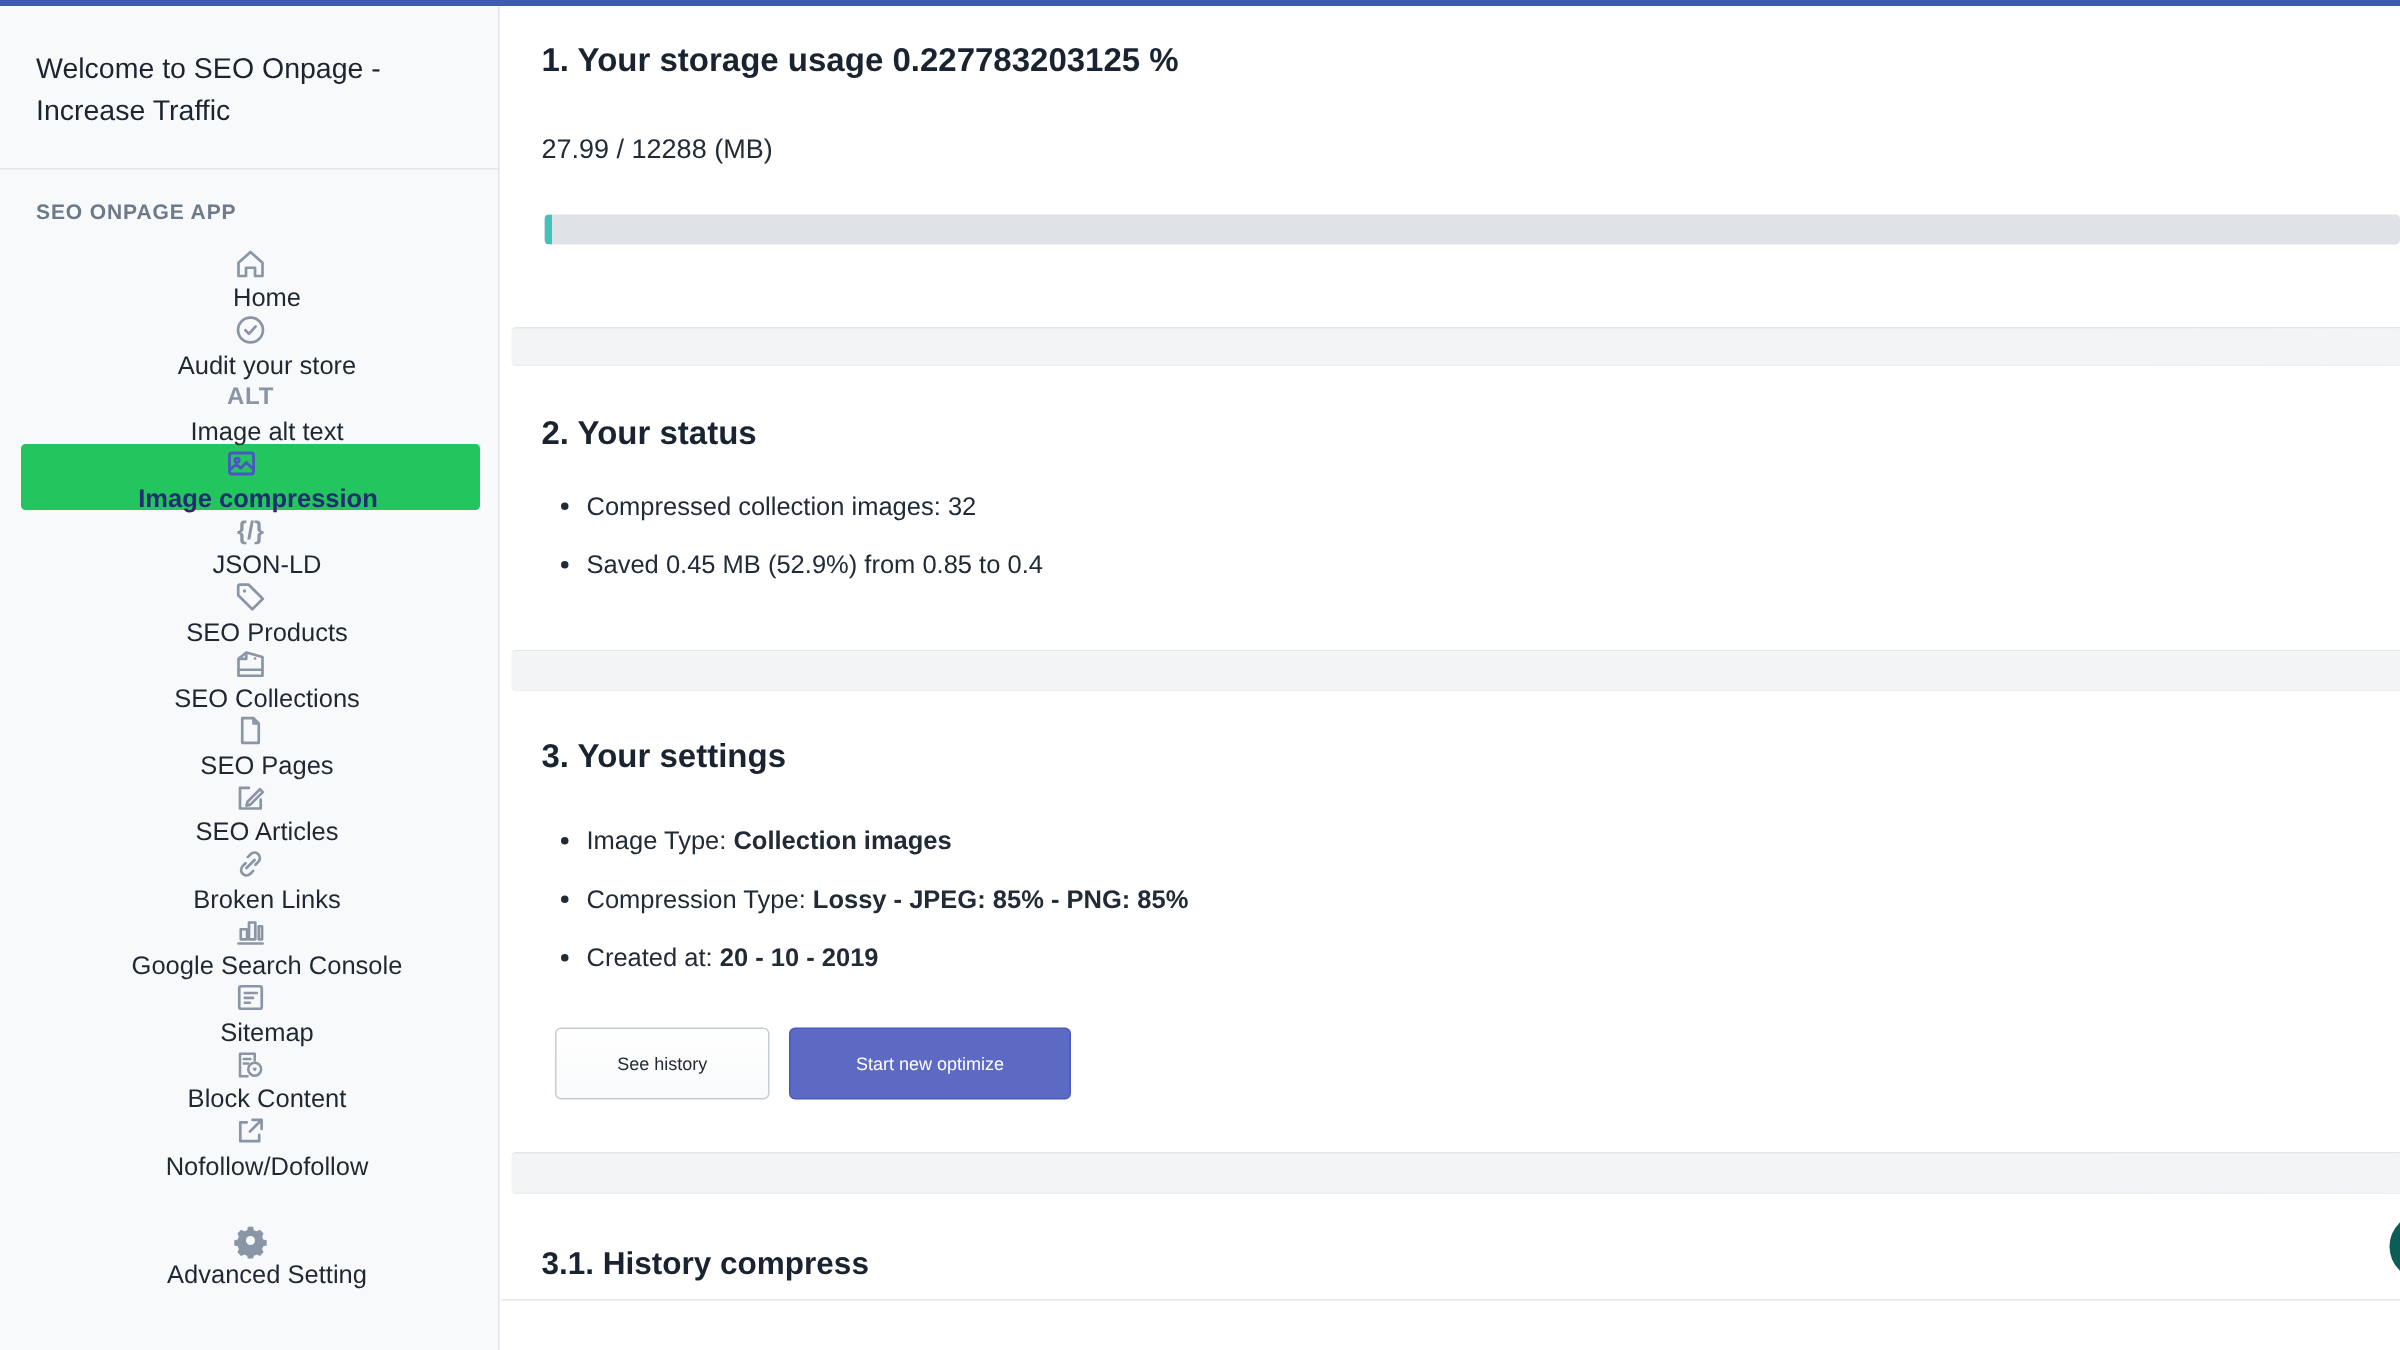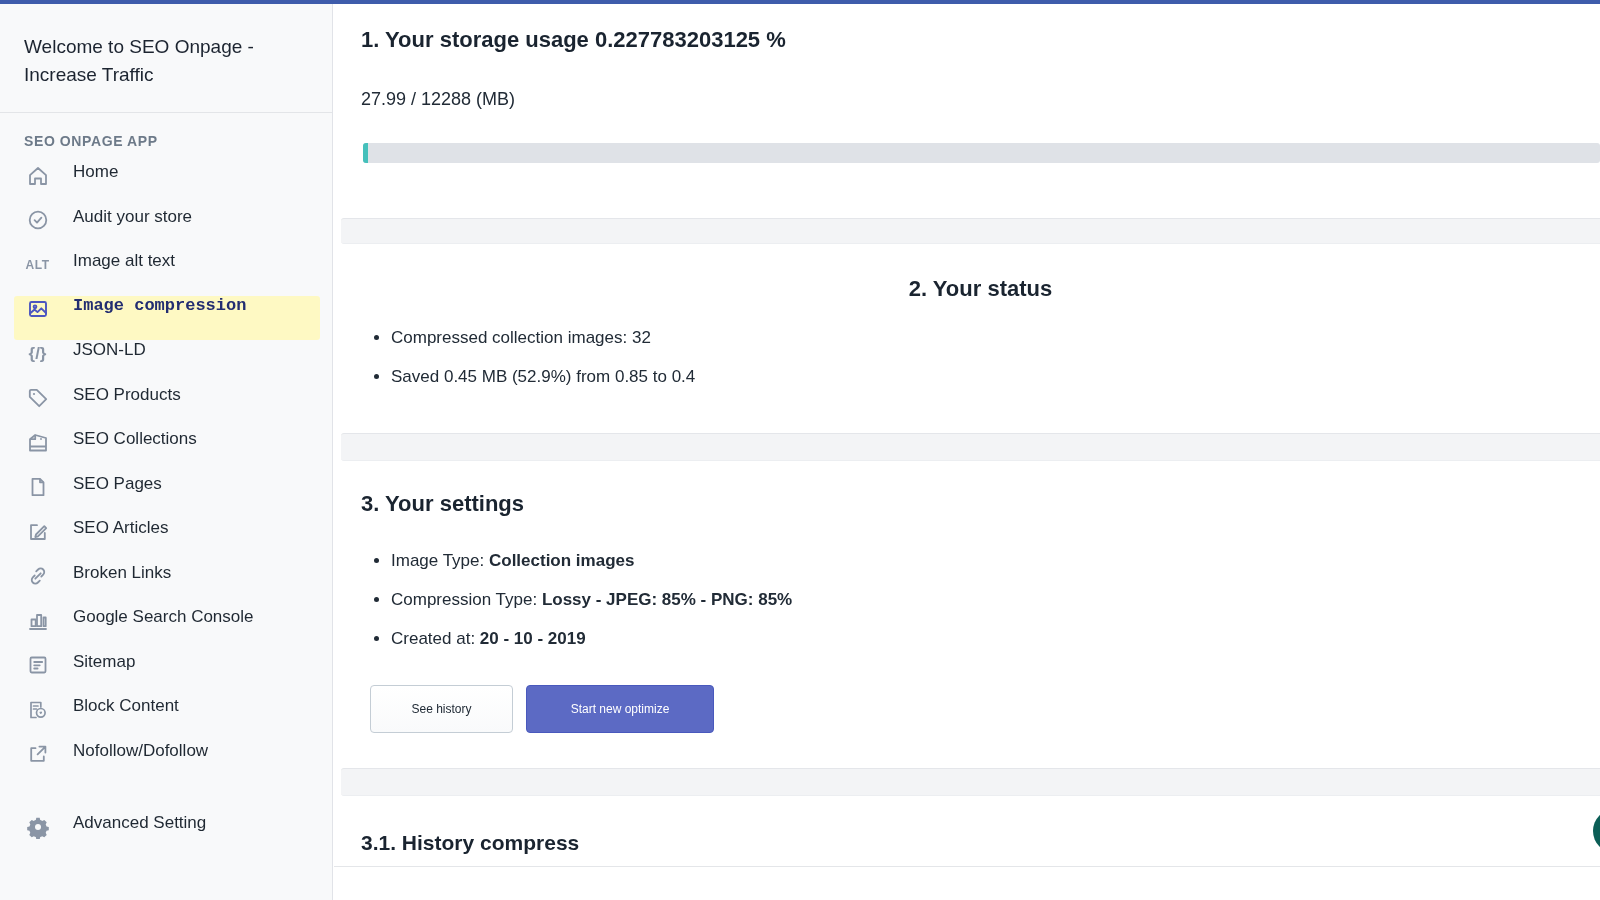--- a/index.html
+++ b/index.html
@@ -20,36 +20,36 @@
     height:109px; padding:29px 24px 0 24px;
     border-bottom:1px solid #e3e5e8;
     font-size:19px; line-height:28px; font-weight:500; color:#1c2430;
   }
   .nav-label {
     margin:20px 0 13px 24px;
     font-size:14px; font-weight:700; letter-spacing:0.6px;
     color:#6d7a89;
   }
   .nav-item {
-    height:44.5px; display:flex; 
-    padding-left:24px; font-size:17px; color:#1f2832; cursor:pointer;
+    height:44.5px; display:flex; align-items:center;
+    padding-left:24px; font-size:17px; color:#1f2832; cursor:pointer;flex-direction:column;
   }
   .nav-item .ico {
     width:27px; height:27px; margin-right:22px; flex:none;
     display:flex; align-items:center; justify-content:center;
     color:#8a95a5;
   }
   .nav-item .ico svg { display:block; }
   .nav-item.selected {
     margin:0 12px 0 14px; padding-left:10px;
-    background:#fef9c3; border-radius:3px;
-    color:#222d71; font-weight:600;font-family:Liberation Mono, monospace;
+    background:#22c55e; border-radius:3px;
+    color:#222d71; font-weight:600;
   }
   .nav-item.selected .ico { color:#4c56c0; }
-  .alt-glyph { font-size:12px; font-weight:700; letter-spacing:0.5px; color:#8a95a5; }
+  .alt-glyph { font-size:16px; font-weight:700; letter-spacing:0.5px; color:#8a95a5; }
   .json-glyph { font-size:17px; font-weight:600; color:#8a95a5; }
   .advanced { margin-top:28px; }
 
   
   .main { position:absolute; top:4px; left:334px; width:1266px; height:766px; background:#fff; }
   .band {
     height:26px; margin-left:7px; background:#f3f4f6;
     border-top:1px solid #e4e6ea; border-bottom:1px solid #eceef1;
     border-radius:3px 0 0 3px;
   }
@@ -58,21 +58,21 @@
   .card-title { margin:0; padding:0 0 0 27px; font-size:22px; font-weight:700; color:#1a2430; line-height:26px; }
   .card1 { height:214px; }
   .card1 .card-title { padding-top:23px; }
   .usage-line { margin:36px 0 0 27px; font-size:18px; color:#212b36; }
   .progress {
     margin:33px 0 0 29px; height:20px; width:1237px;
     background:#dfe2e7; border-radius:3px; overflow:hidden; position:relative;
   }
   .progress-fill { position:absolute; left:0; top:0; height:100%; width:5px; background:#45c0bb; }
   .card2 { height:189px; }
-  .card2 .card-title { padding-top:32px;text-align:center; }
+  .card2 .card-title { padding-top:32px; }
   ul.bullets { margin:26px 0 0 27px; padding-left:30px; }
   ul.bullets li { font-size:17px; line-height:20px; margin-bottom:19px; color:#212b36; }
   ul.bullets li b { font-weight:700; }
   .card3 { height:307px; }
   .card3 .card-title { padding-top:30px; }
   .card3 ul.bullets { margin-top:34px; }
   .btn-row { margin:36px 0 0 36px; display:flex; align-items:center; }
   .btn {
     height:48px; border-radius:4px; font-family:Liberation Sans, sans-serif;
     font-size:12px; display:flex; align-items:center; justify-content:center; cursor:pointer;

